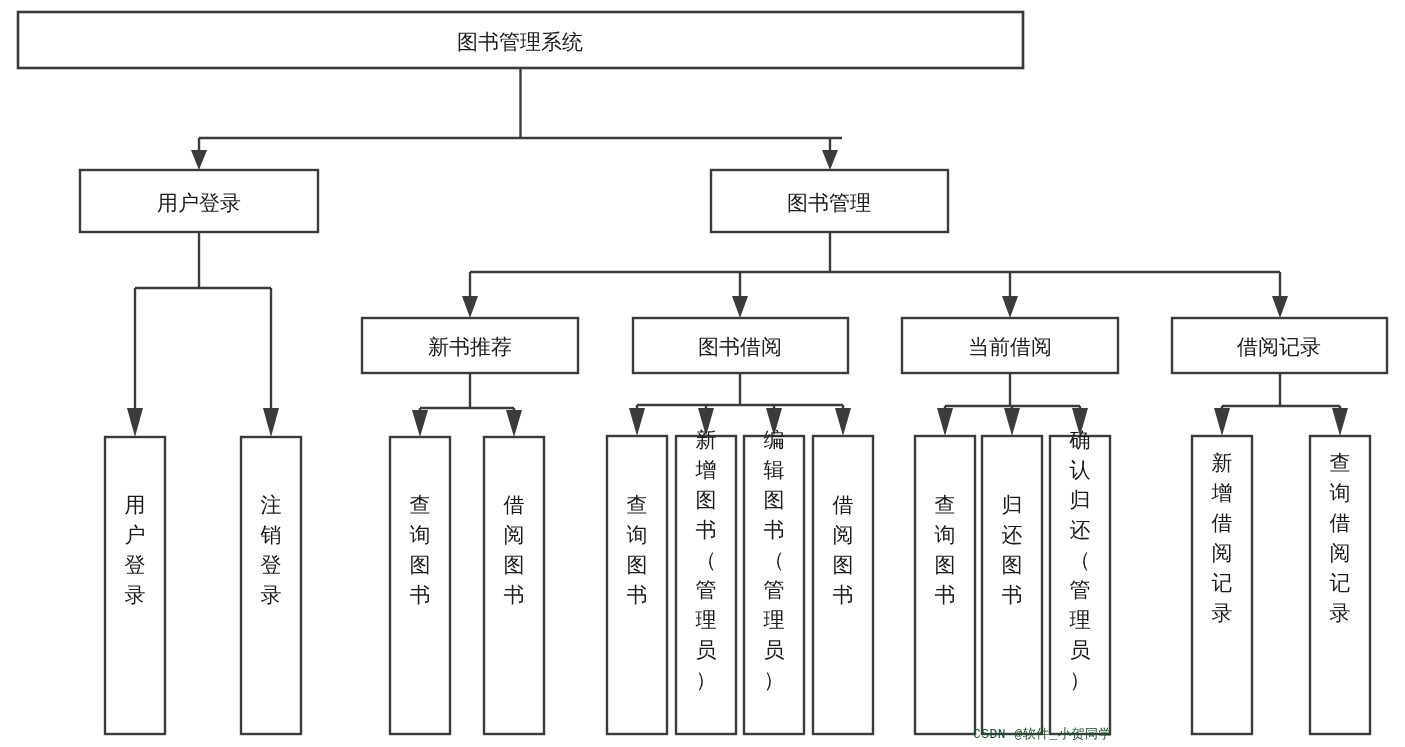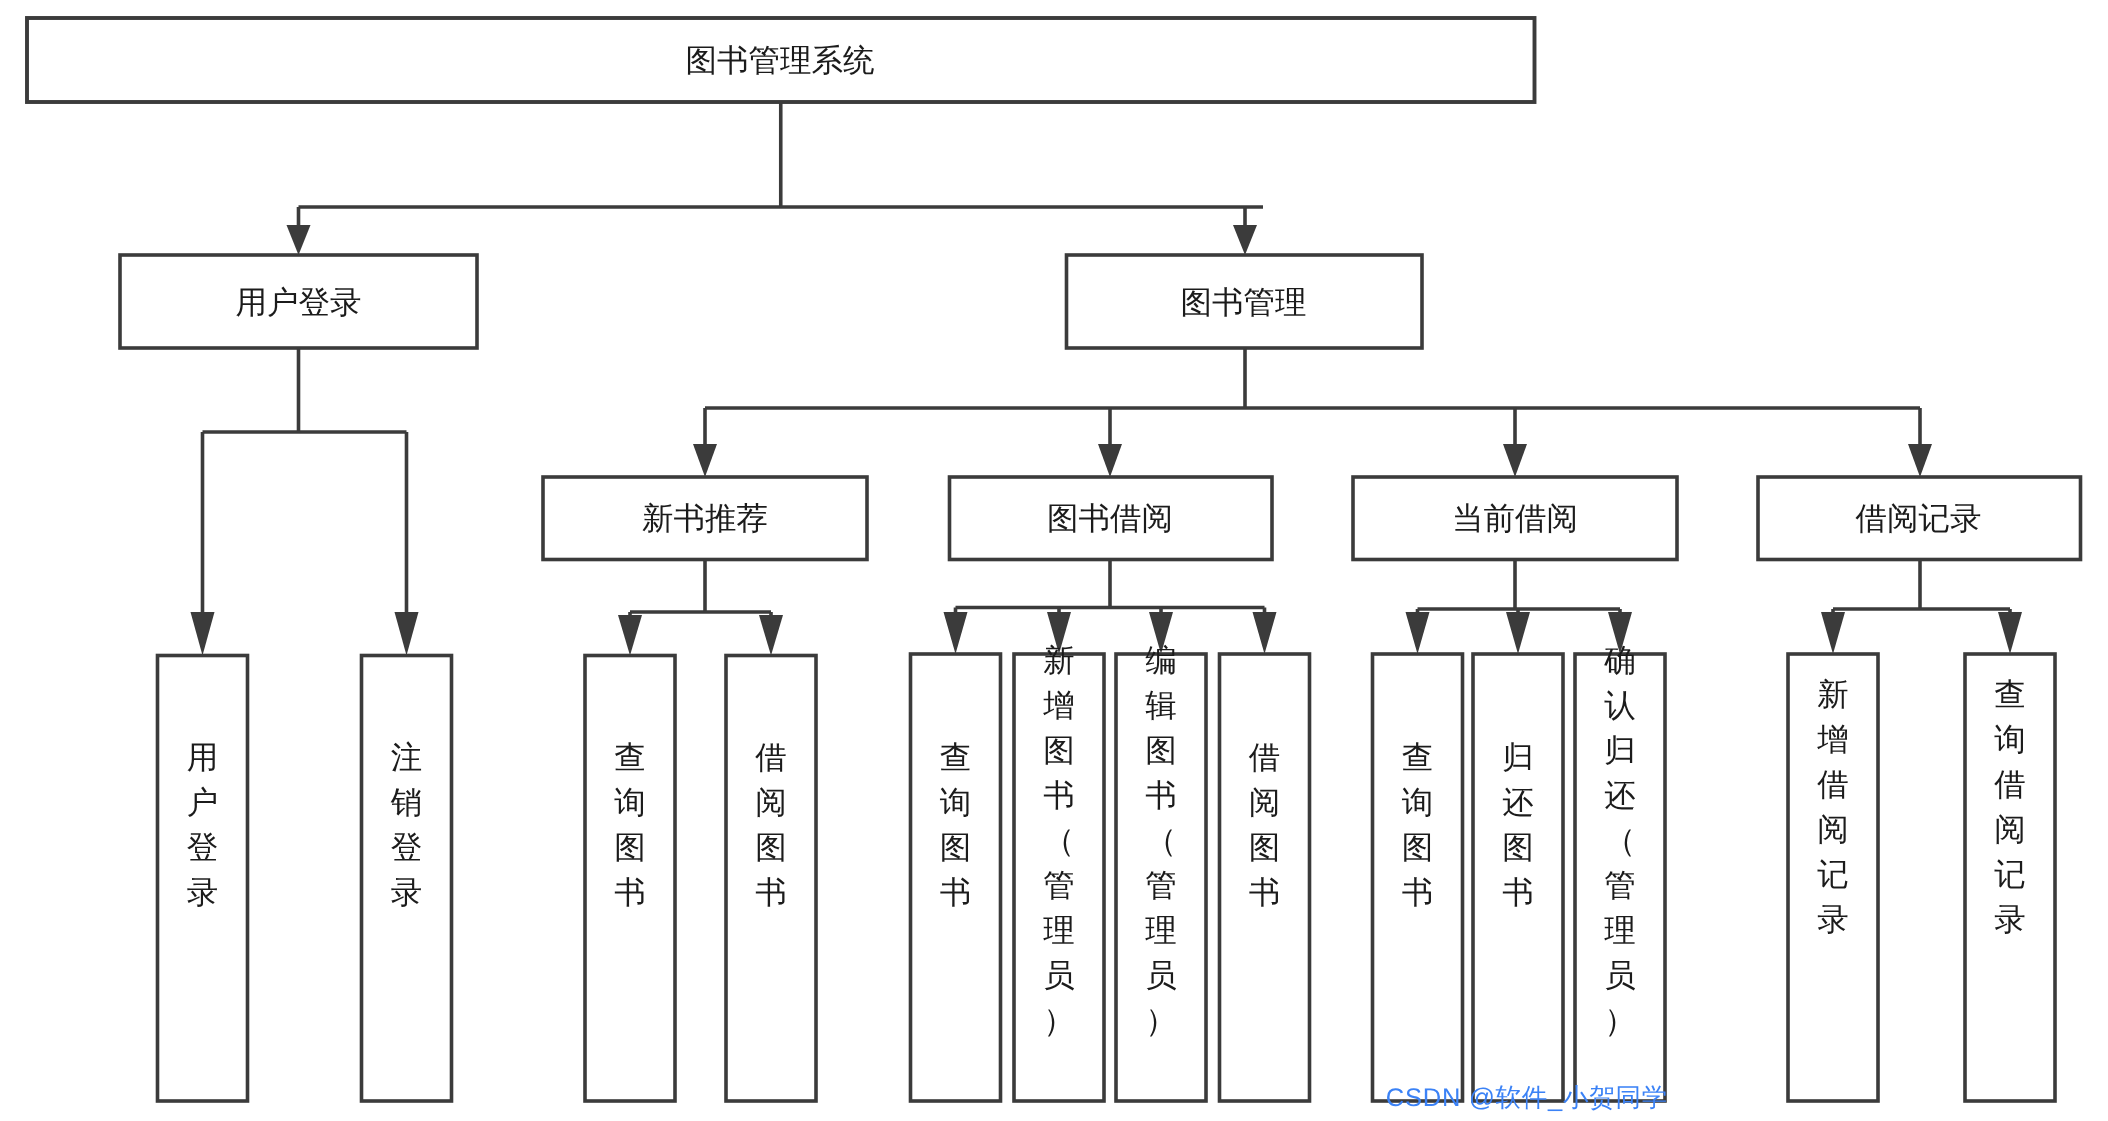--- a/index.html
+++ b/index.html
@@ -55,23 +55,23 @@
   .node-label-v {
     font-family: "Liberation Sans", "DejaVu Sans", sans-serif;
     font-size: 21px;
     fill: #1b1b1b;
     text-anchor: middle;
   }
   .watermark {
     position: absolute;
     right: 14px;
     bottom: 4px;
-    font-family: Liberation Sans, sans-serif;
-    font-size: 17px;
-    color: #3b82f6;
+    font-family: Liberation Mono, monospace;
+    font-size: 13px;
+    color: #14532d;
     letter-spacing: 0.5px;
     white-space: nowrap;
     user-select: none;
   }
 </style>
 </head>
 <body>
 
 <div id="diagram-root">
   <svg class="flow" viewBox="0 0 1405 747" xmlns="http://www.w3.org/2000/svg">

